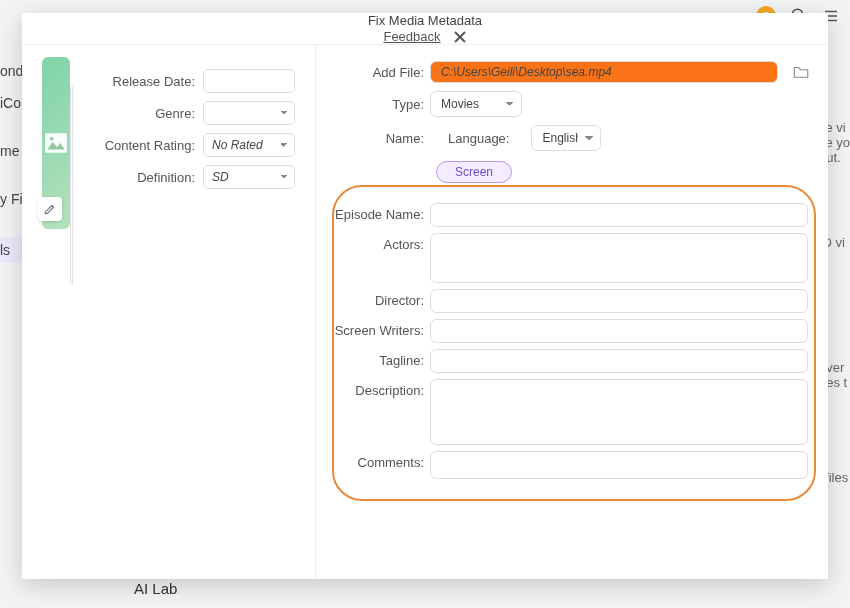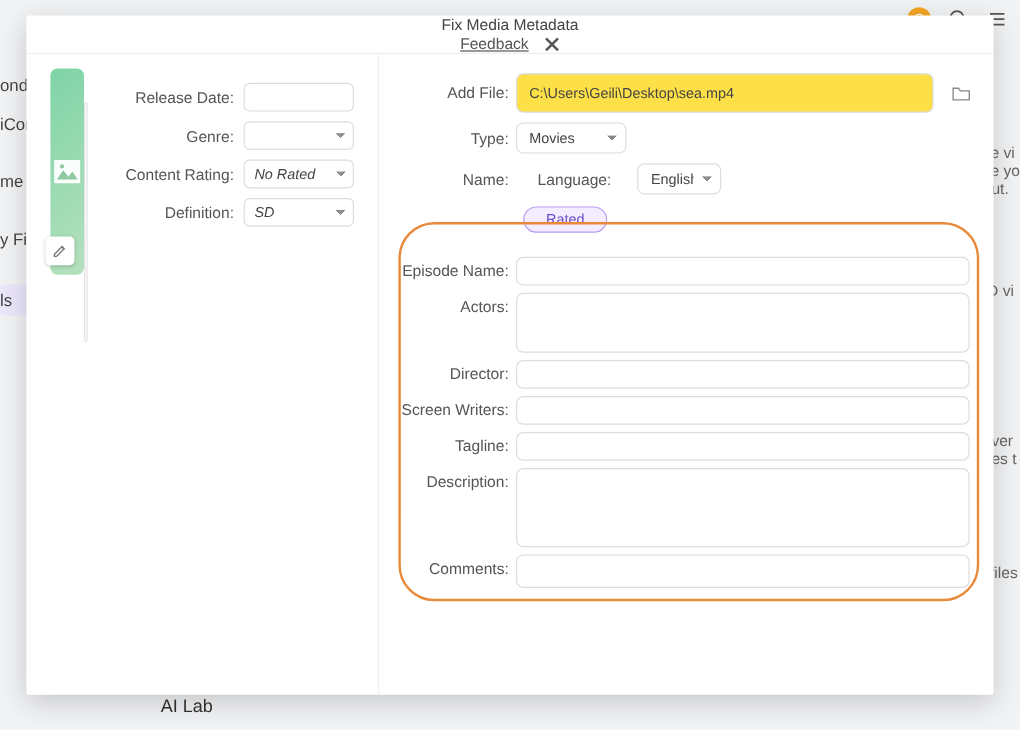--- a/index.html
+++ b/index.html
@@ -54,22 +54,22 @@
   .sm-input, .sm-select {
     width:92px; height:24px; border:1px solid #dcdce2; border-radius:5px; font-size:12px;
     padding:0 8px; color:#444; background:#fff;
   }
   .sm-select { appearance:none; background-image:linear-gradient(45deg,transparent 50%,#888 50%),linear-gradient(-45deg,transparent 50%,#888 50%); background-position:right 10px center,right 6px center; background-size:4px 4px; background-repeat:no-repeat; padding-right:20px;font-style:italic; }
 
   .right-pane { flex:1; padding:16px 22px 12px 10px; position:relative; }
   .r-row { display:flex; align-items:center; margin-bottom:8px; }
   .r-lbl { width:104px; text-align:right; font-size:13px; color:#555; padding-right:6px; }
   .r-input {
-    height:33px; border:1px solid #dcdce2; border-radius:6px; font-size:12px;
-    padding:0 10px; color:#444; background:#fde047;
+    height:22px; border:1px solid #dcdce2; border-radius:6px; font-size:12px;
+    padding:0 10px; color:#444; background:#f97316;font-style:italic;
   }
   .r-input.full { width:348px; }
   .r-input.mid { width:222px; }
   .folder-icon { margin-left:14px; stroke:#888; fill:none; stroke-width:1.5; cursor:pointer; }
   .r-select {
     height:26px; border:1px solid #dcdce2; border-radius:6px; font-size:12px; padding:0 22px 0 10px;
     color:#444; background:#fff; appearance:none;
     background-image:linear-gradient(45deg,transparent 50%,#888 50%),linear-gradient(-45deg,transparent 50%,#888 50%);
     background-position:right 11px center,right 7px center; background-size:4px 4px; background-repeat:no-repeat;
   }
@@ -204,21 +204,21 @@
         <div class="r-lbl">Type:</div>
         <select class="r-select" style="width:92px"><option>Movies</option></select>
       </div>
       <div class="r-row">
         <div class="r-lbl">Name:</div>
         <div class="lang-row">
           <span class="lang-lbl">Language:</span>
           <select class="r-select" style="width:70px"><option>English</option></select>
         </div>
       </div>
-      <button class="search-btn">Rated</button>
+      <button class="search-btn">Screen</button>
 
       <div class="outline-box"></div>
 
       <div class="meta-fields">
         <div class="mf-row">
             <div class="mf-lbl">Episode Name:</div>
             <input class="mf-input sl" style="">
           </div>
         <div class="mf-row">
             <div class="mf-lbl">Actors:</div>

